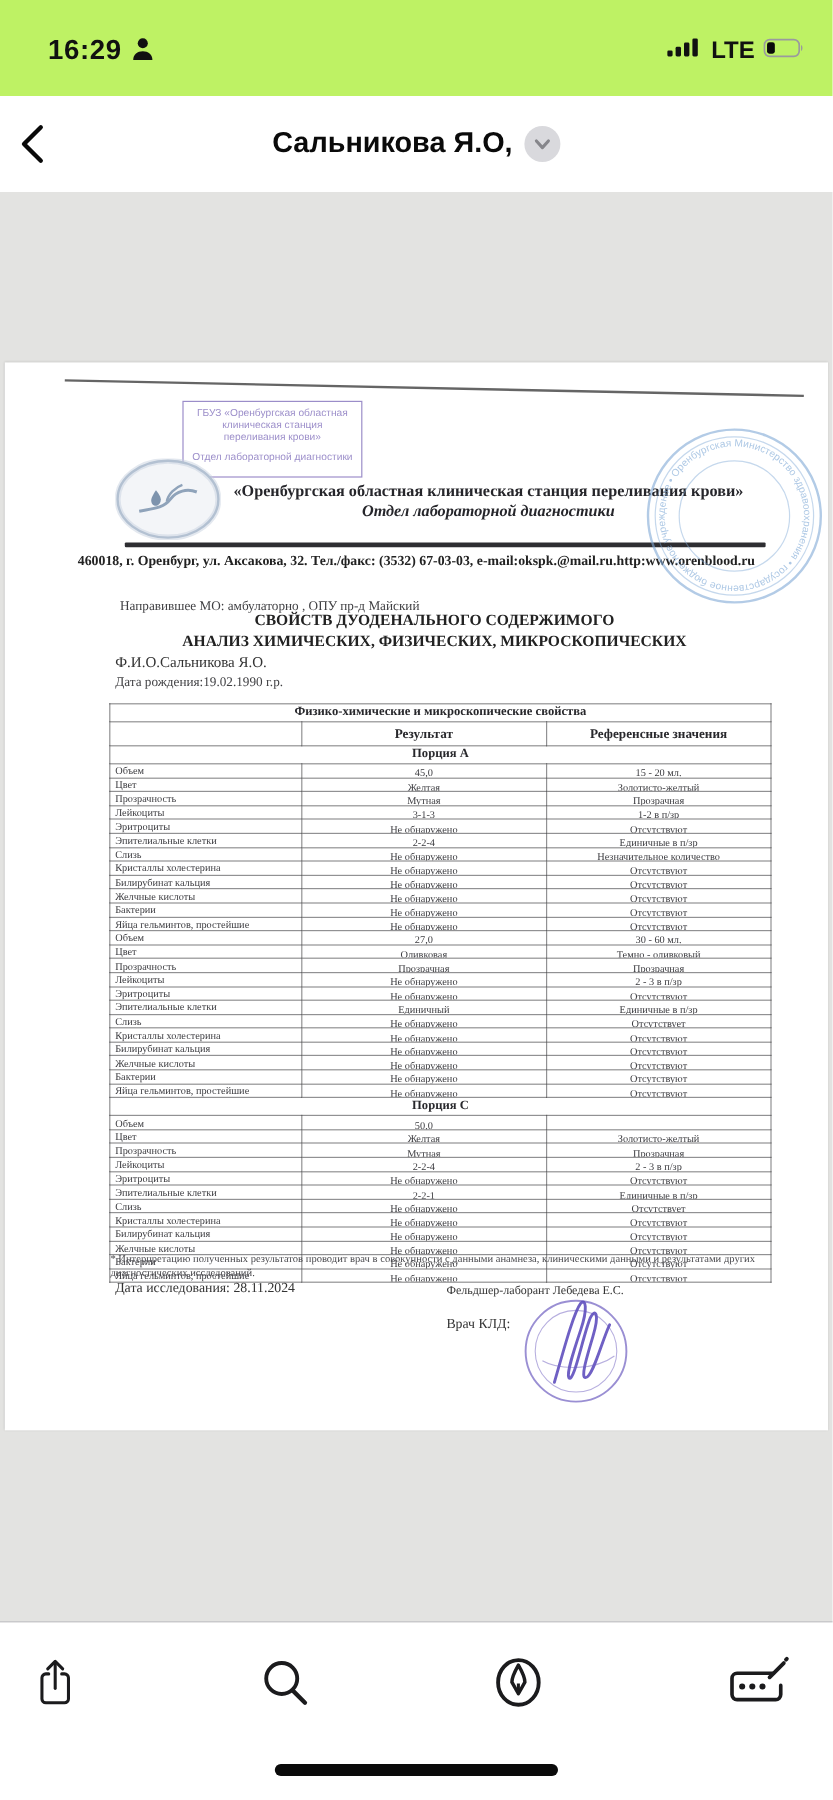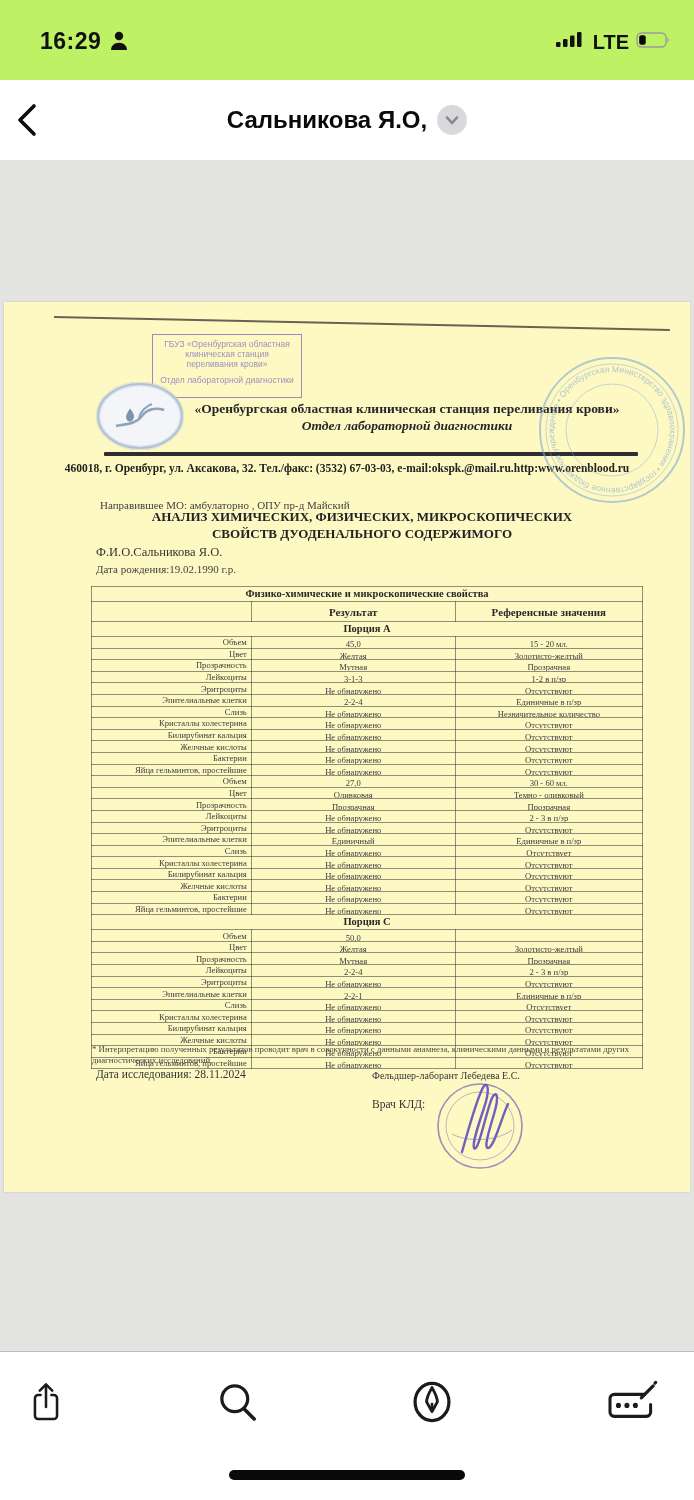--- a/index.html
+++ b/index.html
@@ -14,21 +14,21 @@
   .sb-lte{font-size:20px;font-weight:600;color:#111;}
 
   .nav-bar{position:absolute;top:80px;left:0;right:0;height:80px;background:#fff;}
   .nav-back{position:absolute;left:16px;top:22px;width:34px;height:40px;cursor:pointer;}
   .nav-center{position:absolute;left:0;right:0;top:0;height:80px;display:flex;align-items:center;justify-content:center;gap:10px;}
   .nav-title{font-size:24px;font-weight:700;color:#0a0a0a;}
   .nav-chevron{width:30px;height:30px;border-radius:50%;background:#d9d9dd;display:flex;align-items:center;justify-content:center;}
 
   
   .viewer{position:absolute;top:160px;left:0;right:0;height:1192px;background:#e3e3e1;}
-  .page{position:absolute;left:4px;right:4px;top:142px;height:890px;background:#fef9c3;
+  .page{position:absolute;left:4px;right:4px;top:142px;height:890px;background:#ffffff;
         font-family:"Liberation Serif",serif;color:#3a3a3c;
         box-shadow:0 0 2px rgba(0,0,0,.15);}
   .scanline{position:absolute;left:50px;top:14px;width:616px;height:1.5px;background:rgba(35,35,35,.7);
             transform:rotate(1.2deg);transform-origin:left center;}
 
   .stamp-top{position:absolute;left:148px;top:32px;width:150px;height:64px;border:1px solid var(--stamp-purple);
              color:var(--stamp-purple);font-family:"Liberation Sans",sans-serif;font-size:8.5px;line-height:10px;
              text-align:center;padding-top:4px;box-sizing:border-box;opacity:.85;}
   .stamp-top .gap{height:6px;}
 
@@ -48,21 +48,21 @@
   .fio{position:absolute;left:92px;top:243px;font-size:12.5px;color:#333;}
   .dob{position:absolute;left:92px;top:261px;font-size:11px;color:#3f3f42;}
 
   table.results{position:absolute;left:87px;top:284px;width:552px;border-collapse:collapse;table-layout:fixed;
                 font-size:8.6px;color:#3c3c40;}
   table.results col.c1{width:29%;} table.results col.c2{width:37%;} table.results col.c3{width:34%;}
   table.results td,table.results th{border:1px solid rgba(55,55,58,.55);padding:0 4px;height:10.6px;
                 line-height:10px;overflow:hidden;white-space:nowrap;font-weight:400;}
   table.results .t-title td{font-weight:700;text-align:center;font-size:10.5px;height:14px;color:#28282c;}
   table.results .t-head td{font-weight:700;text-align:center;font-size:11px;height:19px;color:#28282c;}
-  table.results td.lbl{text-align:right;margin-top:44px;}
+  table.results td.lbl{text-align:left;margin-top:44px;}
   table.results td.res,table.results td.ref{text-align:center;}
   table.results td.res span,table.results td.ref span{position:relative;top:2px;display:inline-block;}
   table.results tr.sec td{font-weight:700;text-align:center;font-size:10.5px;height:14px;color:#28282c;border-left:1px solid rgba(55,55,58,.55);border-right:1px solid rgba(55,55,58,.55);}
 
   .footnote{position:absolute;left:88px;right:32px;top:742px;font-size:8.8px;line-height:10.5px;color:#48484c;}
   .study-date{position:absolute;left:92px;top:766px;font-size:11.5px;color:#333;}
   .sig-felds{position:absolute;left:368px;top:768px;font-size:10px;color:#333;text-align:right;}
   .sig-doc{position:absolute;left:368px;top:796px;font-size:11.5px;color:#333;}
   .sig-stamp{position:absolute;left:418px;top:762px;}
 
@@ -159,22 +159,22 @@
             </defs>
           <text font-size="8.5" fill="#7fa9d6" opacity=".85" font-family="Liberation Sans,sans-serif">
             <textPath href="#tp">Министерство здравоохранения • государственное бюджетное учреждение • Оренбургская область •</textPath>
           </text>
         </svg>
       </div>
 
       <div class="referral">Направившее МО:  амбулаторно , ОПУ пр-д Майский</div>
 
       <div class="doc-title">
+        <div>СВОЙСТВ ДУОДЕНАЛЬНОГО СОДЕРЖИМОГО</div>
         <div>АНАЛИЗ ХИМИЧЕСКИХ, ФИЗИЧЕСКИХ, МИКРОСКОПИЧЕСКИХ</div>
-        <div>СВОЙСТВ ДУОДЕНАЛЬНОГО СОДЕРЖИМОГО</div>
       </div>
 
       <div class="fio">Ф.И.О.Сальникова Я.О.</div>
       <div class="dob">Дата рождения:19.02.1990 г.р.</div>
 
       <table class="results">
         <colgroup>
             <col class="c1">
             <col class="c2">
             <col class="c3">

